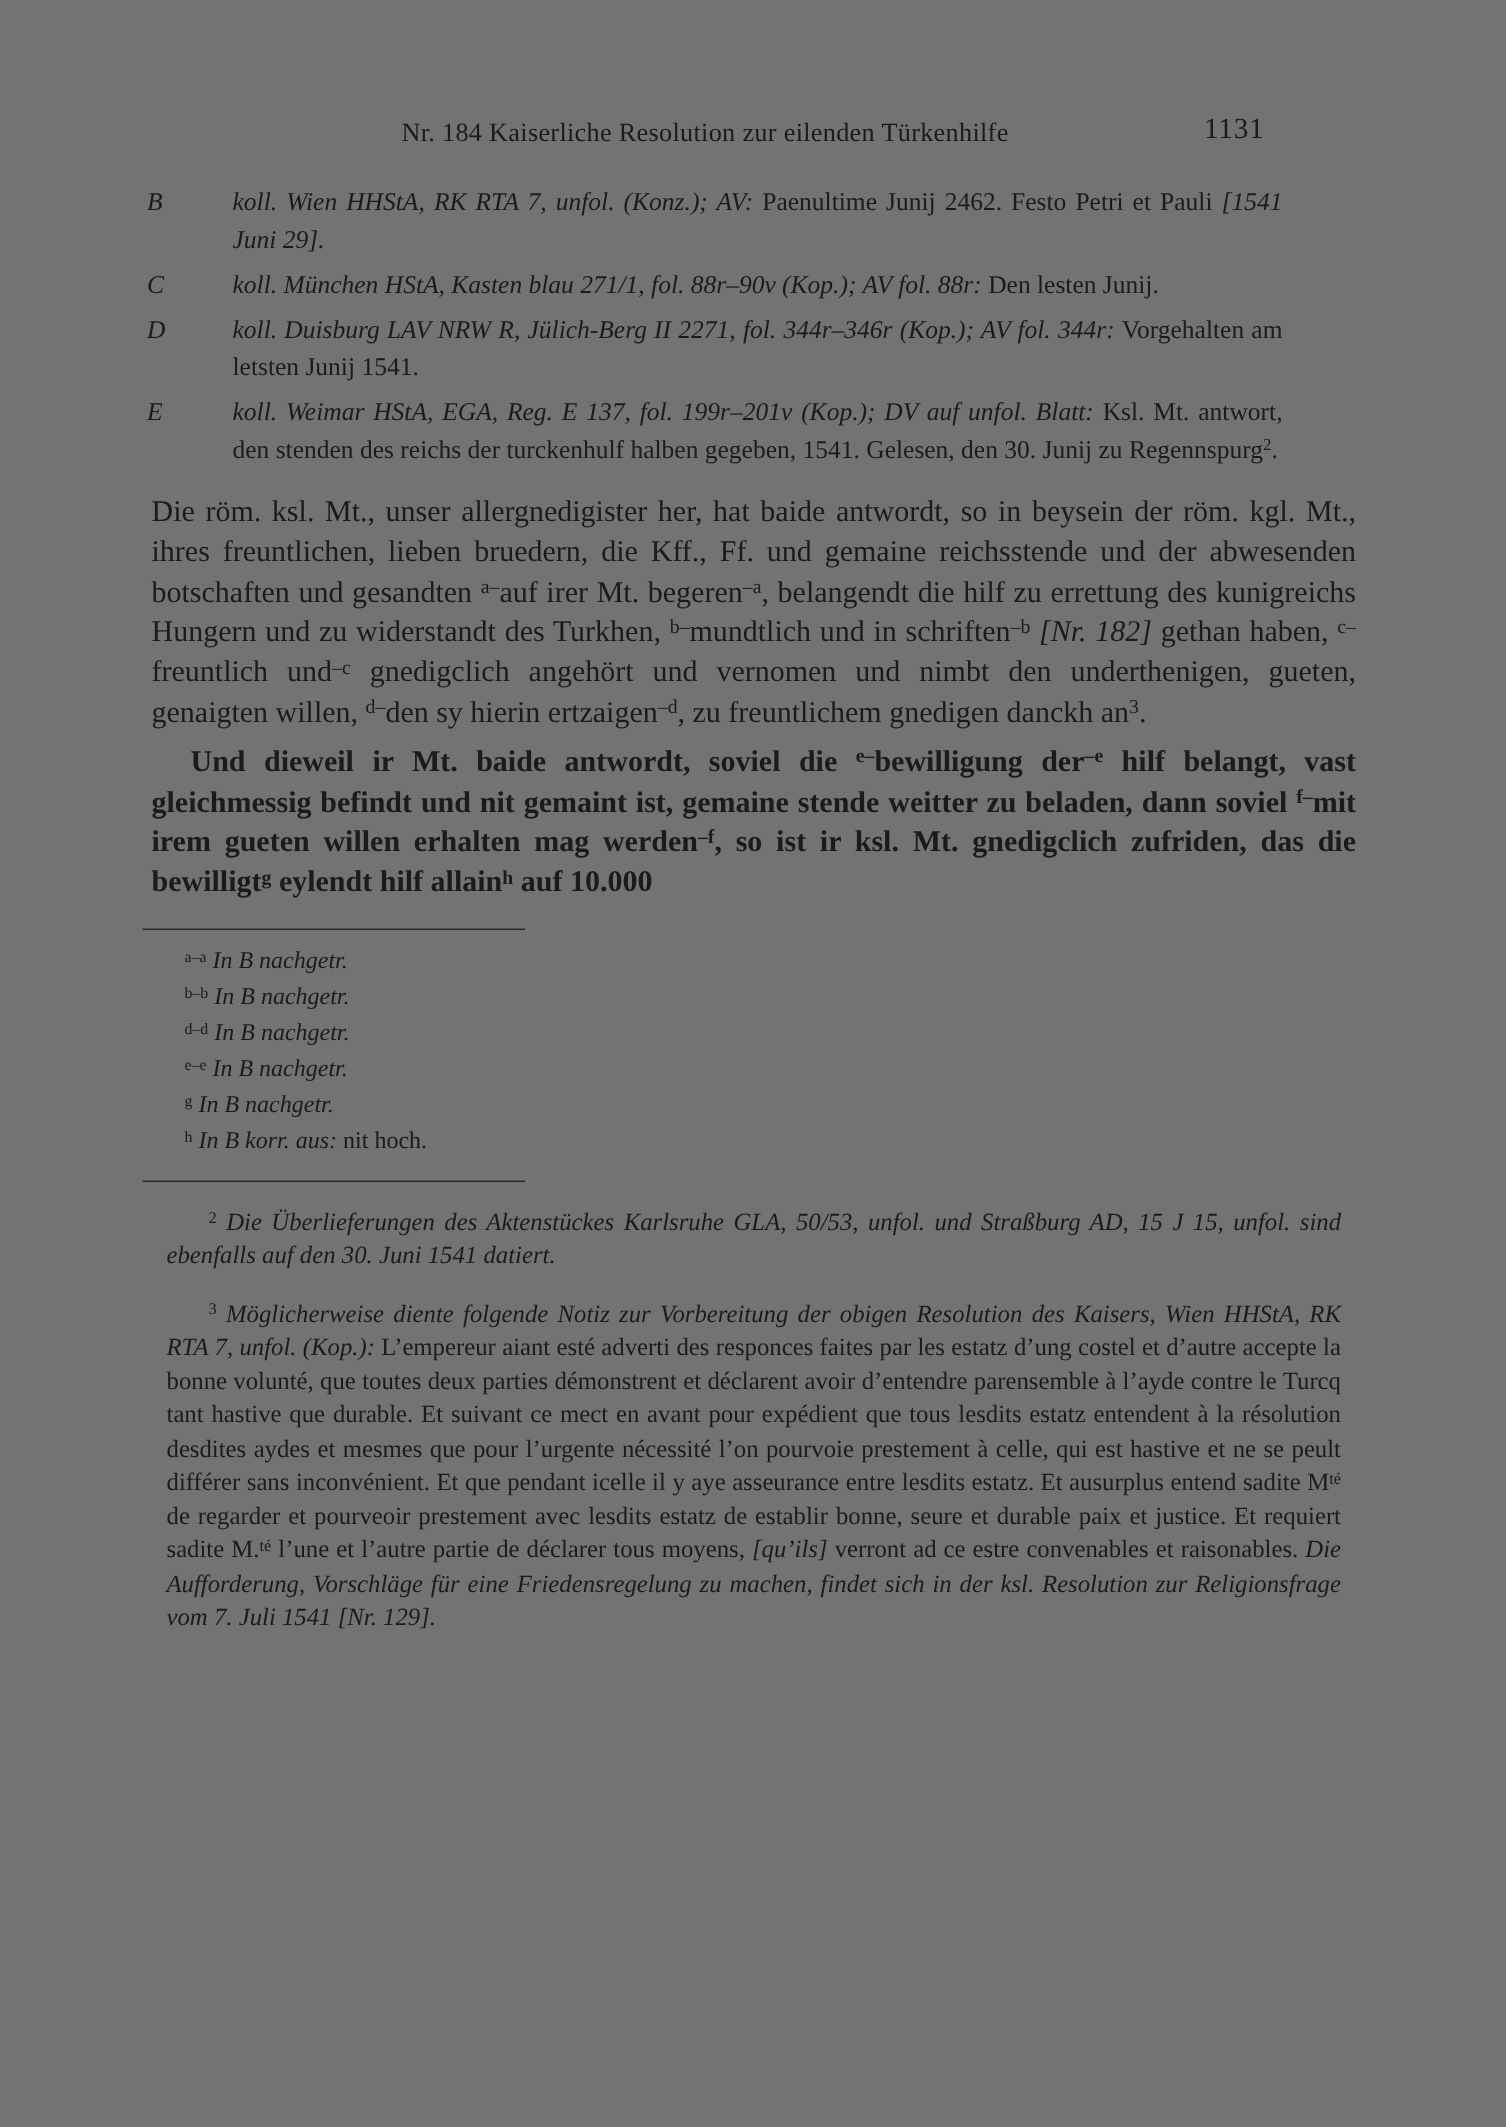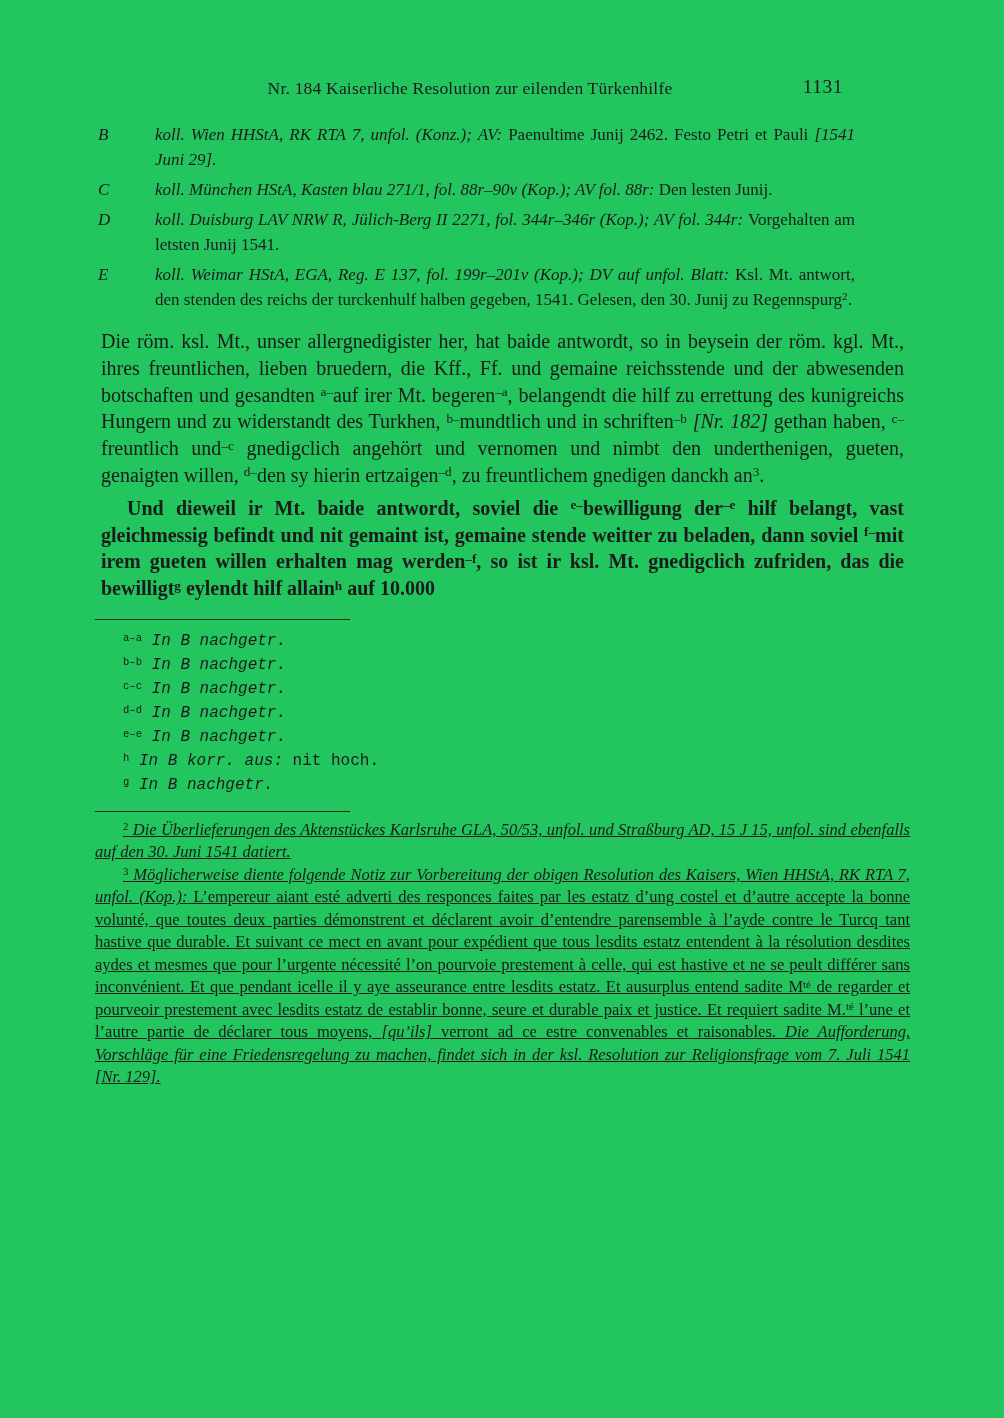--- a/index.html
+++ b/index.html
@@ -6,21 +6,21 @@
     margin: 0;
     padding: 0;
     background: #ffffff;
   }
   .page {
     position: relative;
     width: 1004px;
     height: 1418px;
     box-sizing: border-box;
     padding: 76px 94px 0 95px;
-    background: #22c55e;
+    background: #737373;
     color: #1b1b1b;
     font-family: "Liberation Serif", serif;
     overflow: hidden;
   }
   .it { font-style: italic; }
   sup {
     font-size: 66%;
     line-height: 0;
     vertical-align: baseline;
     position: relative;
@@ -85,32 +85,30 @@
   .rule.apparatus-rule { margin: 17px 0 9px 0; }
   .rule.footnote-rule { margin: 14px 0 7px 0; }
   
   .apparatus {
     font-size: 16px;
     line-height: 24px;
   }
   .app-line {
     margin: 0;
     padding-left: 28px;
-    font-family: Liberation Mono, monospace;
   }
   
   .footnotes {
     font-size: 16.5px;
     line-height: 22.5px;
     text-align: justify;
   }
   .footnote {
-    margin: 0;
+    margin: 16px;
     text-indent: 28px;
-    text-decoration: underline;
   }
 </style>
 </head>
 <body>
 
 <div class="page">
 
   <header class="running-head">
     <span class="head-title">Nr. 184 Kaiserliche Resolution zur eilenden Türkenhilfe</span>
     <span class="head-page">1131</span>
@@ -138,25 +136,24 @@
   <section class="body-text">
     <p class="para"><span>Die röm. ksl. Mt., unser allergnedigister her, hat baide antwordt, so in beysein der röm. kgl. Mt., ihres freuntlichen, lieben bruedern, die Kff., Ff. und gemaine reichsstende und der abwesenden botschaften und gesandten </span><sup>a–</sup><span>auf irer Mt. begeren</span><sup>–a</sup><span>, belangendt die hilf zu errettung des kunigreichs Hungern und zu widerstandt des Turkhen, </span><sup>b–</sup><span>mundtlich und in schriften</span><sup>–b</sup><span> </span><span class="it">[Nr. 182]</span><span> gethan haben, </span><sup>c–</sup><span>freuntlich und</span><sup>–c</sup><span> gnedigclich angehört und vernomen und nimbt den underthenigen, gueten, genaigten willen, </span><sup>d–</sup><span>den sy hierin ertzaigen</span><sup>–d</sup><span>, zu freuntlichem gnedigen danckh an</span><sup>3</sup><span>.</span></p>
     <p class="para indent"><span>Und dieweil ir Mt. baide antwordt, soviel die </span><sup>e–</sup><span>bewilligung der</span><sup>–e</sup><span> hilf belangt, vast gleichmessig befindt und nit gemaint ist, gemaine stende weitter zu beladen, dann soviel </span><sup>f–</sup><span>mit irem gueten willen erhalten mag werden</span><sup>–f</sup><span>, so ist ir ksl. Mt. gnedigclich zufriden, das die bewilligt</span><sup>g</sup><span> eylendt hilf allain</span><sup>h</sup><span> auf 10.000</span></p>
   </section>
 
   <hr class="rule apparatus-rule">
 
   <section class="apparatus">
     <p class="app-line"><sup>a–a</sup><span> </span><span class="it">In B nachgetr.</span></p>
     <p class="app-line"><sup>b–b</sup><span> </span><span class="it">In B nachgetr.</span></p>
-    <p class="app-line"><sup>c–c</sup><span> </span><span class="it">In B nachgetr.</span></p>
     <p class="app-line"><sup>d–d</sup><span> </span><span class="it">In B nachgetr.</span></p>
     <p class="app-line"><sup>e–e</sup><span> </span><span class="it">In B nachgetr.</span></p>
+    <p class="app-line"><sup>g</sup><span> </span><span class="it">In B nachgetr.</span></p>
     <p class="app-line"><sup>h</sup><span> </span><span class="it">In B korr. aus:</span><span> nit hoch.</span></p>
-    <p class="app-line"><sup>g</sup><span> </span><span class="it">In B nachgetr.</span></p>
   </section>
 
   <hr class="rule footnote-rule">
 
   <section class="footnotes">
     <p class="footnote"><sup>2</sup><span> </span><span class="it">Die Überlieferungen des Aktenstückes Karlsruhe GLA, 50/53, unfol. und Straßburg AD, 15 J 15, unfol. sind ebenfalls auf den 30. Juni 1541 datiert.</span></p>
     <p class="footnote"><sup>3</sup><span> </span><span class="it">Möglicherweise diente folgende Notiz zur Vorbereitung der obigen Resolution des Kaisers, Wien HHStA, RK RTA 7, unfol. (Kop.):</span><span> L’empereur aiant esté adverti des responces faites par les estatz d’ung costel et d’autre accepte la bonne volunté, que toutes deux parties démonstrent et déclarent avoir d’entendre parensemble à l’ayde contre le Turcq tant hastive que durable. Et suivant ce mect en avant pour expédient que tous lesdits estatz entendent à la résolution desdites aydes et mesmes que pour l’urgente nécessité l’on pourvoie prestement à celle, qui est hastive et ne se peult différer sans inconvénient. Et que pendant icelle il y aye asseurance entre lesdits estatz. Et ausurplus entend sadite M</span><sup>té</sup><span> de regarder et pourveoir prestement avec lesdits estatz de establir bonne, seure et durable paix et justice. Et requiert sadite M.</span><sup>té</sup><span> l’une et l’autre partie de déclarer tous moyens, </span><span class="it">[qu’ils]</span><span> verront ad ce estre convenables et raisonables. </span><span class="it">Die Aufforderung, Vorschläge für eine Friedensregelung zu machen, findet sich in der ksl. Resolution zur Religionsfrage vom 7. Juli 1541 [Nr. 129].</span></p>
   </section>
 
 </div>

